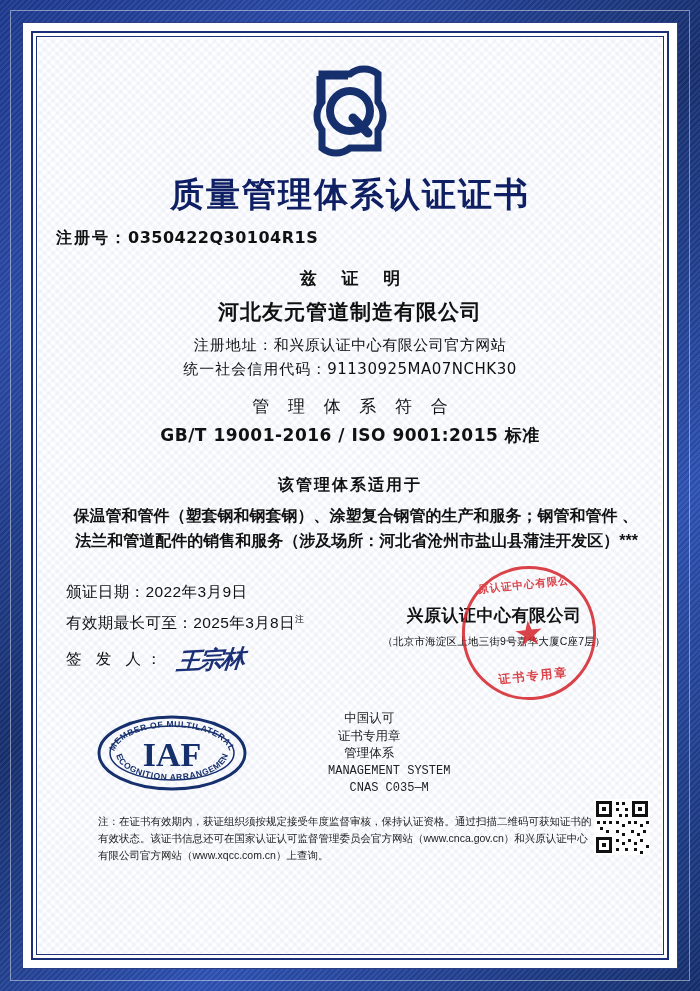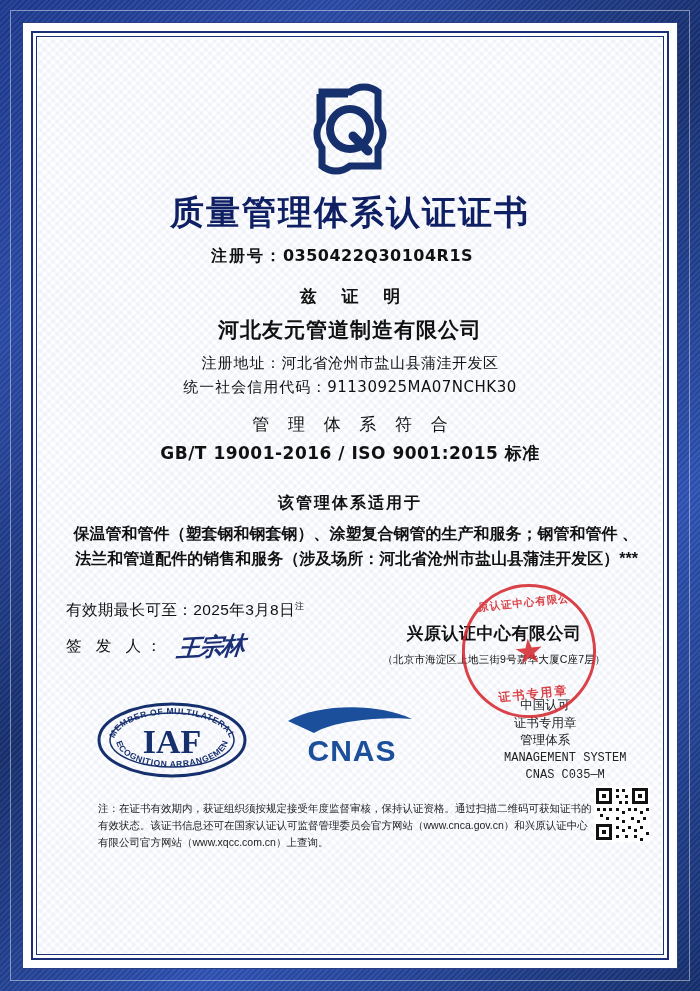--- a/index.html
+++ b/index.html
@@ -61,21 +61,21 @@
     position: absolute;
     left: 16px; top: 16px; right: 16px; bottom: 16px;
     background:
       repeating-linear-gradient(45deg, rgba(40,70,160,0.035) 0 3px, rgba(255,255,255,0) 3px 6px),
       repeating-linear-gradient(-45deg, rgba(40,70,160,0.035) 0 3px, rgba(255,255,255,0) 3px 6px);
     pointer-events: none;
   }
 
   .content {
     position: absolute;
-    left: 22px; top: 26px;
+    left: 22px; top: 8px;
     width: 656px;
     height: 947px;
     box-sizing: border-box;
     padding: 26px 34px 10px 34px;
     text-align: center;
     color: #111;
   }
 
   
   .logo-wrap {
@@ -90,21 +90,21 @@
     font-family: "DejaVu Sans", "Liberation Sans", sans-serif;
     font-size: 34px;
     font-weight: bold;
     letter-spacing: 2px;
     color: #0e1f63;
     margin-top: 6px;
     margin-bottom: 10px;
   }
 
   .reg-line {
-    text-align: center;
+    text-align: left;
     padding-right: 16px;
     font-size: 16px;
     font-weight: bold;
     color: #111;
     margin-bottom: 18px;
     letter-spacing: 0.5px;
   }
   .reg-line .reg-label { letter-spacing: 2px; }
   .reg-line .reg-value { font-family: "DejaVu Sans", sans-serif; letter-spacing: 0.5px; }
 
@@ -323,34 +323,37 @@
 
     <div class="reg-line">
       <span class="reg-label">注册号：</span><span class="reg-value">0350422Q30104R1S</span>
     </div>
 
     <div class="hereby">兹 证 明</div>
 
     <div class="company">河北友元管道制造有限公司</div>
 
     <div class="detail-row">
-      <span class="lbl">注册地址：</span><span class="val">河北省沧州市盐山县蒲洼开发区</span>
+      <span class="lbl">注册地址：</span><span class="val">和兴原认证中心有限公司官方网站</span>
     </div>
     <div class="detail-row">
       <span class="lbl">统一社会信用代码：</span><span class="val">91130925MA07NCHK30</span>
     </div>
 
     <div class="conform">管 理 体 系 符 合</div>
     <div class="standards">GB/T 19001-2016 / ISO 9001:2015 标准</div>
 
     <div class="scope-head">该管理体系适用于</div>
     <div class="scope-body">保温管和管件（塑套钢和钢套钢）、涂塑复合钢管的生产和服务；钢管和管件 、法兰和管道配件的销售和服务（涉及场所：河北省沧州市盐山县蒲洼开发区）***</div>
 
     <div class="dates">
 
+      <div class="date-row">
+        <span>颁证日期：</span><span>2022年3月9日</span>
+      </div>
 
       <div class="date-row">
         <span>有效期最长可至：</span><span>2025年3月8日</span><span class="sup">注</span>
       </div>
 
       <div class="sign-row">
         <span class="sign-label">签 发 人：</span>
         <span class="signature">王宗林</span>
       </div>
 
@@ -377,26 +380,20 @@
           <path id="iafBot" d="M 20 39 A 56 27 0 0 0 132 39" fill="none"></path>
           <text font-family="Liberation Sans, sans-serif" font-size="8.5" fill="#16306e" font-weight="bold" letter-spacing="0.6">
             <textPath href="#iafTop" startOffset="50%" text-anchor="middle">MEMBER OF MULTILATERAL</textPath>
           </text>
           <text font-family="Liberation Sans, sans-serif" font-size="8.5" fill="#16306e" font-weight="bold" letter-spacing="0.6">
             <textPath href="#iafBot" startOffset="50%" text-anchor="middle">RECOGNITION ARRANGEMENT</textPath>
           </text>
         </svg>
       </div>
 
-      <div class="cnas-logo">
-        <svg viewBox="0 0 140 66" width="140" height="66" aria-hidden="true">
-          <path d="M4 14 C 34 -4, 96 -4, 128 12 C 104 10, 54 12, 30 26 Z" fill="#1b4f9c"></path>
-          <text x="68" y="54" text-anchor="middle" font-family="Liberation Sans, sans-serif" font-size="30" font-weight="bold" fill="#1b4f9c" letter-spacing="1">CNAS</text>
-        </svg>
-      </div>
 
       <div class="cnas-text">
         <div>中国认可</div>
         <div>证书专用章</div>
         <div>管理体系</div>
         <div class="en">MANAGEMENT SYSTEM</div>
         <div class="en">CNAS C035—M</div>
       </div>
     </div>
 

